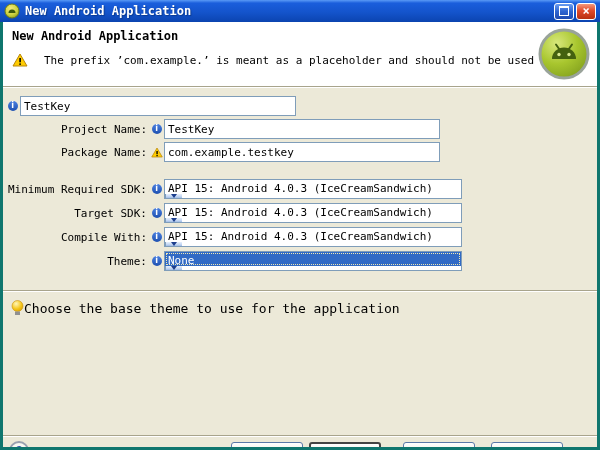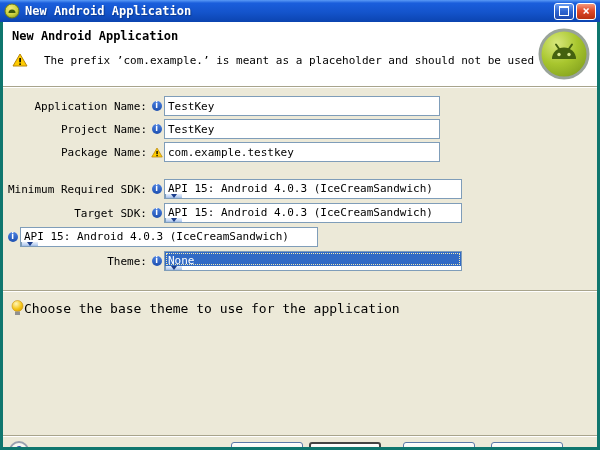--- a/index.html
+++ b/index.html
@@ -170,21 +170,20 @@
         <line x1="19" y1="17.5" x2="22.5" y2="22.5" stroke="#44610F" stroke-width="2" stroke-linecap="round"></line>
         <line x1="35" y1="17.5" x2="31.5" y2="22.5" stroke="#44610F" stroke-width="2" stroke-linecap="round"></line>
         <circle cx="22" cy="27.5" r="1.7" fill="#D8E890"></circle>
         <circle cx="32" cy="27.5" r="1.7" fill="#D8E890"></circle>
       </svg>
     </div>
 
     <div class="form">
 
       <div class="row">
-        <span class="lbl">Application Name:</span>
         <span class="deco">
             <span class="info-badge">i</span>
           </span>
         <input class="txt" readonly="" value="TestKey" style="">
       </div>
 
       <div class="row">
         <span class="lbl">Project Name:</span>
         <span class="deco">
             <span class="info-badge">i</span>
@@ -226,20 +225,21 @@
           </span>
         <div class="combo">
           <span class="combo-text">API 15: Android 4.0.3 (IceCreamSandwich)</span>
           <span class="combo-arrow">
               <i class="arr"></i>
             </span>
         </div>
       </div>
 
       <div class="row combo-row">
+        <span class="lbl">Compile With:</span>
         <span class="deco">
             <span class="info-badge">i</span>
           </span>
         <div class="combo">
           <span class="combo-text">API 15: Android 4.0.3 (IceCreamSandwich)</span>
           <span class="combo-arrow">
               <i class="arr"></i>
             </span>
         </div>
       </div>

